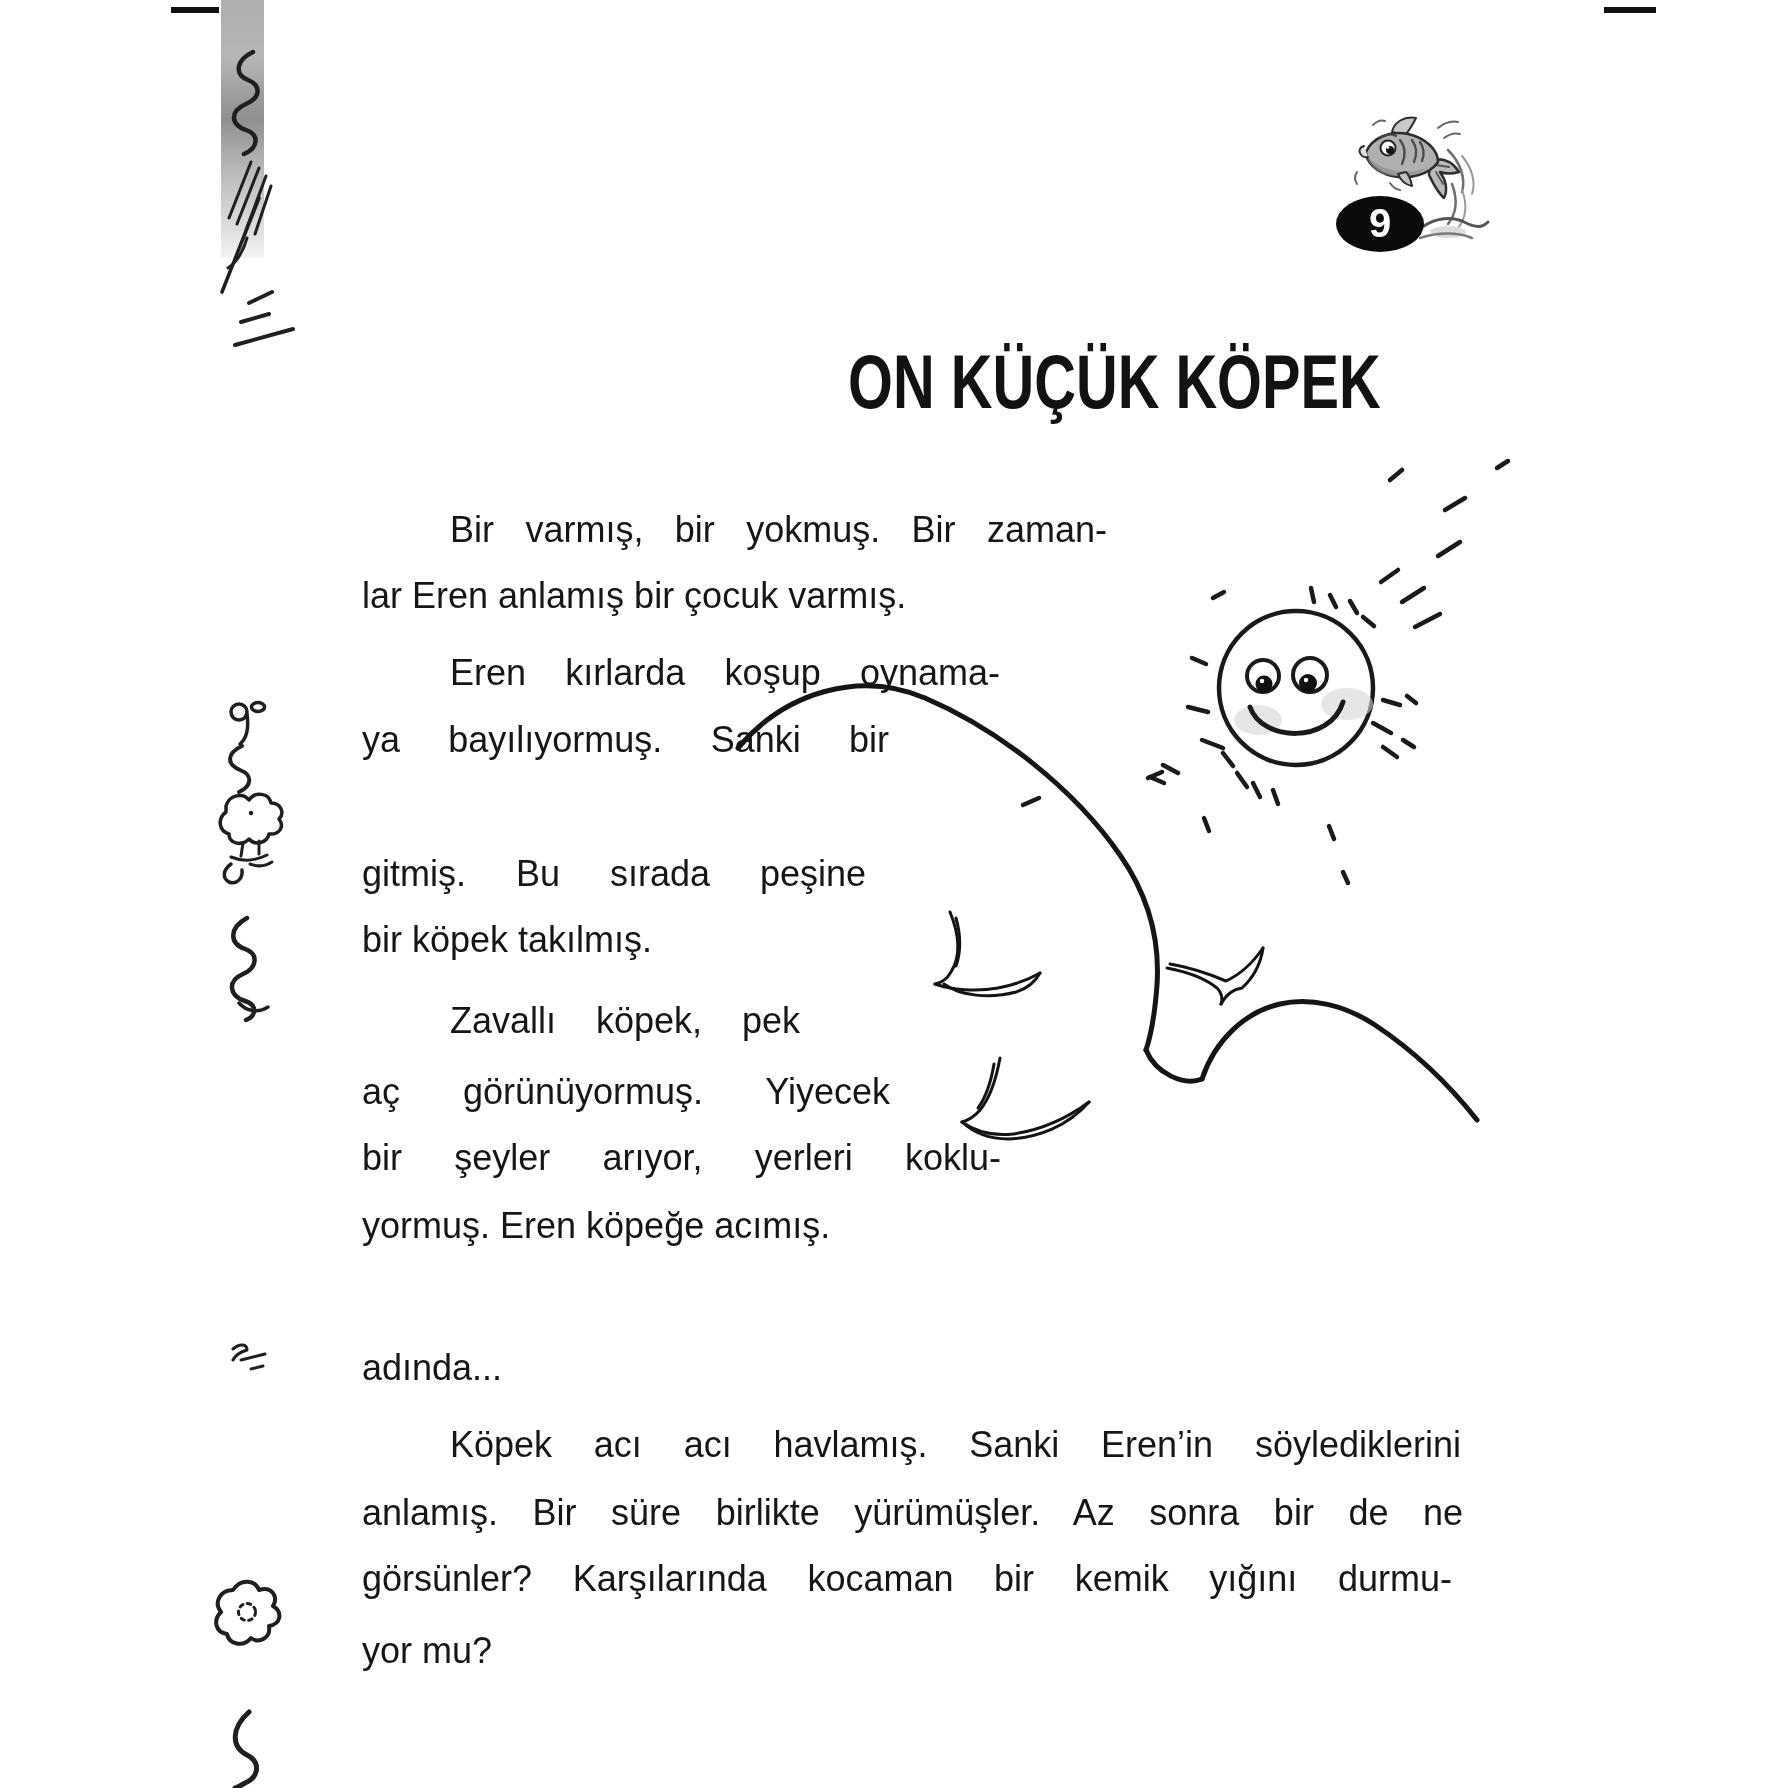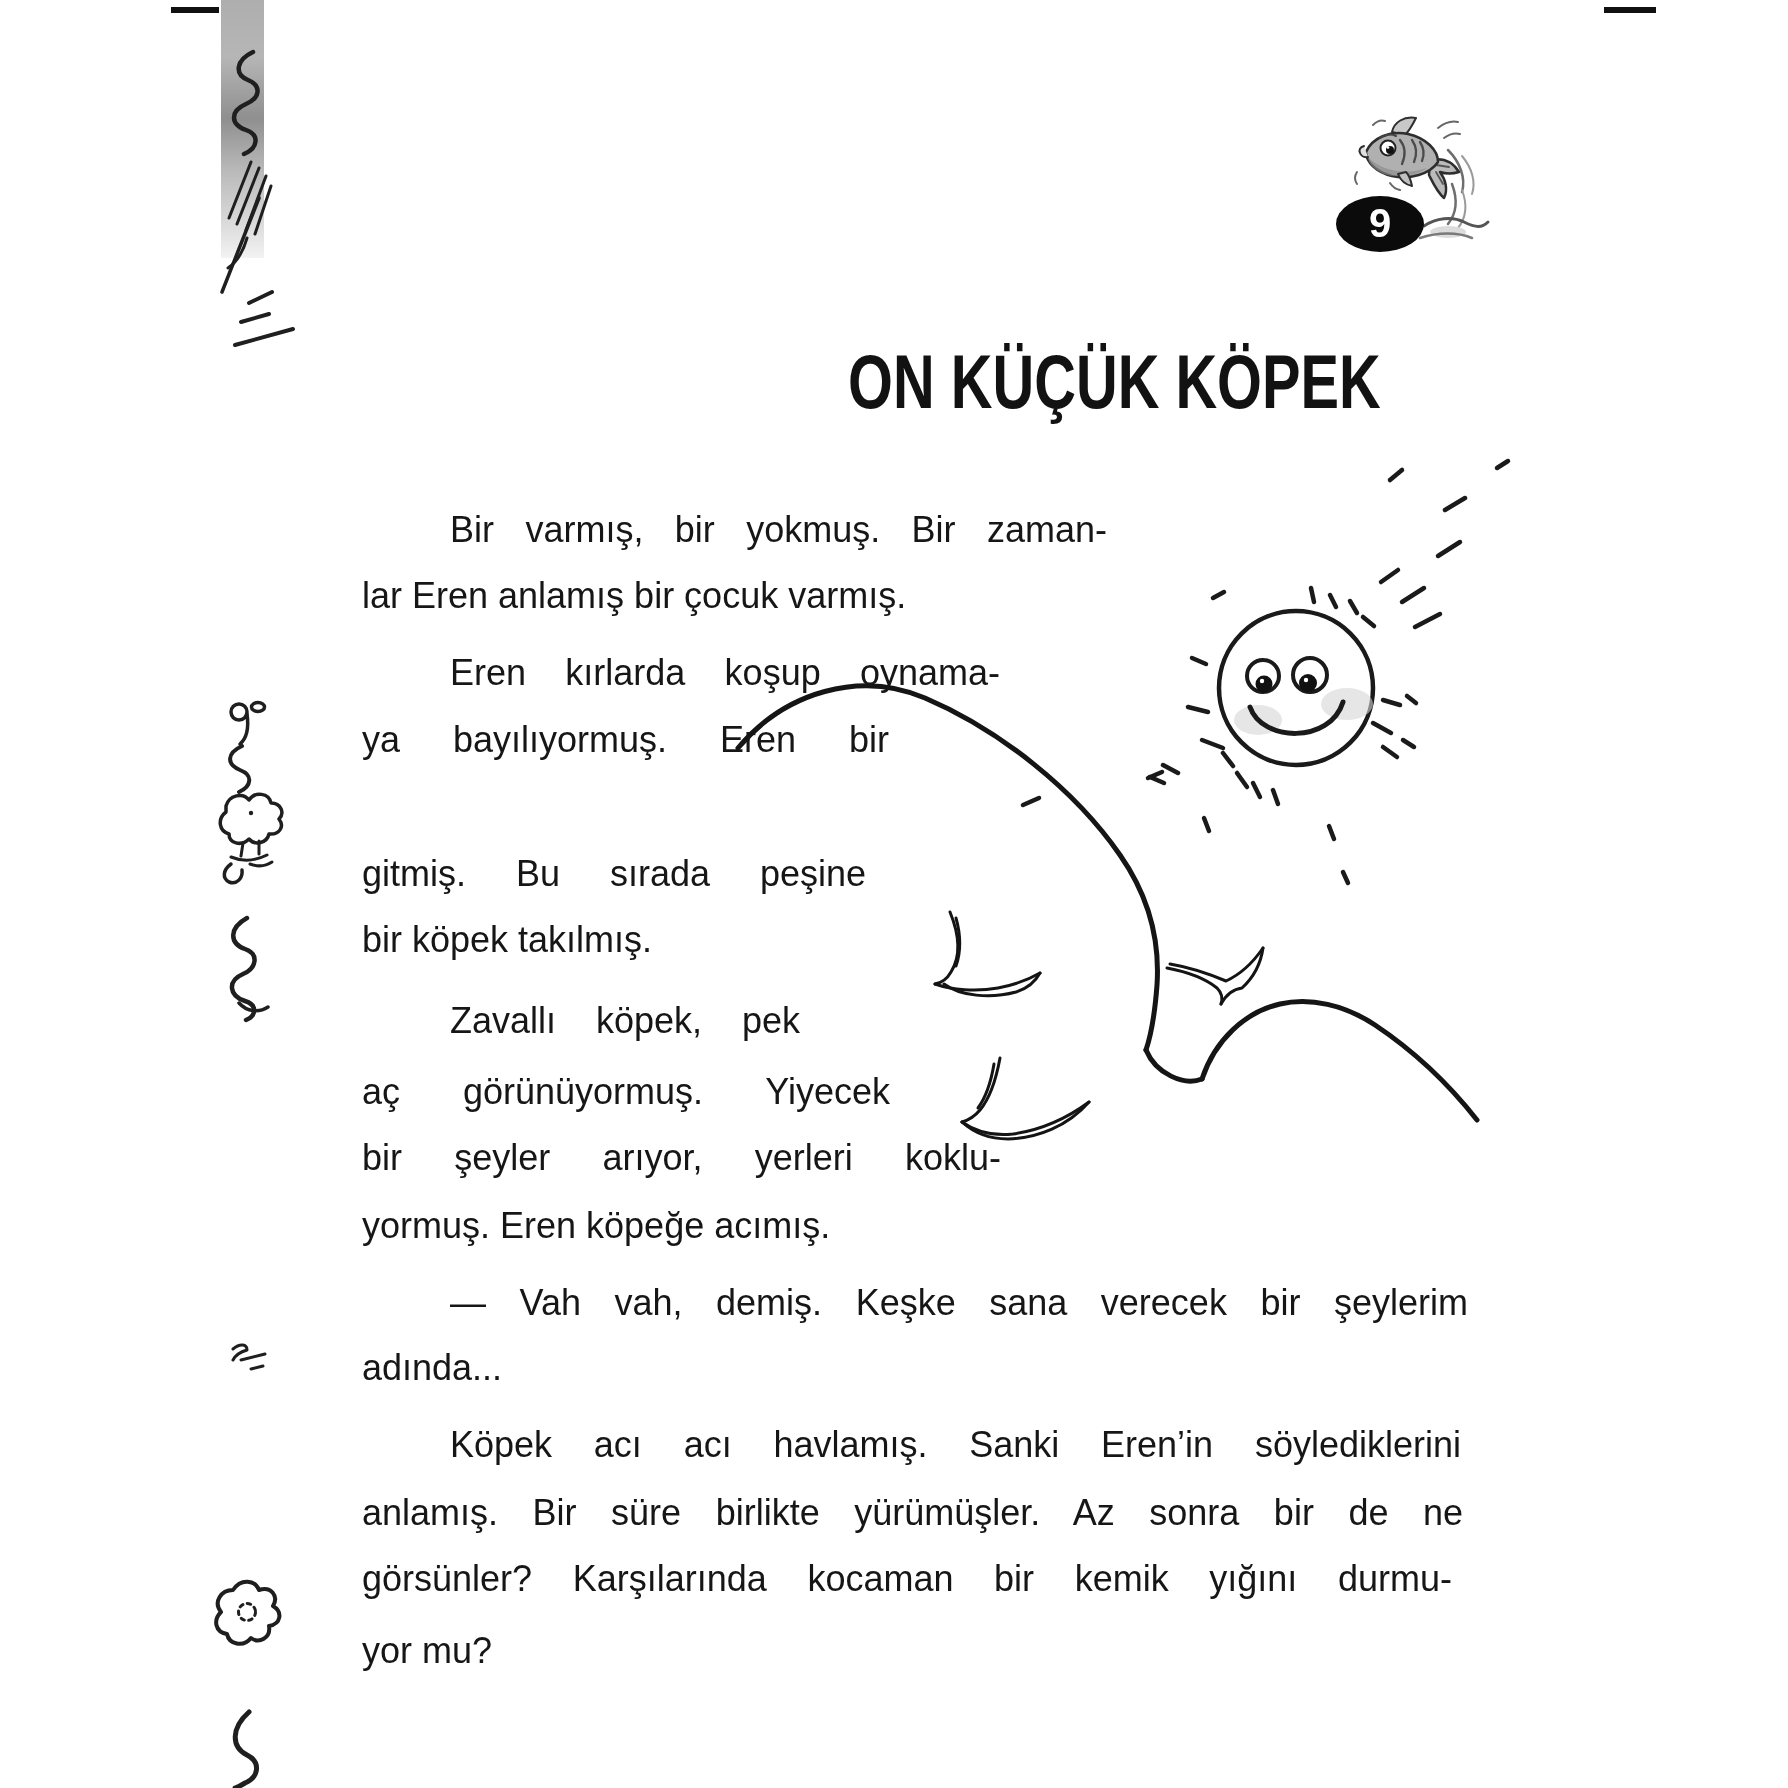--- a/index.html
+++ b/index.html
@@ -192,27 +192,26 @@
     <span>9</span>
   </div>
 
   <div class="title-wrap">
     <span>ON KÜÇÜK KÖPEK</span>
   </div>
 
   <div class="line just" style="top:507px;left:450px;width:657px">Bir varmış, bir yokmuş. Bir zaman-</div>
   <div class="line" style="top:573px;left:362px">lar Eren anlamış bir çocuk varmış.</div>
   <div class="line just" style="top:650px;left:450px;width:550px">Eren kırlarda koşup oynama-</div>
-  <div class="line just" style="top:717px;left:362px;width:527px">ya bayılıyormuş. Eren bir</div>
+  <div class="line just" style="top:717px;left:362px;width:527px">ya bayılıyormuş. Sanki bir</div>
   <div class="line just" style="top:851px;left:362px;width:504px">gitmiş. Bu sırada peşine</div>
   <div class="line" style="top:917px;left:362px">bir köpek takılmış.</div>
   <div class="line just" style="top:998px;left:450px;width:350px">Zavallı köpek, pek</div>
   <div class="line just" style="top:1069px;left:362px;width:528px">aç görünüyormuş. Yiyecek</div>
   <div class="line just" style="top:1135px;left:362px;width:639px">bir şeyler arıyor, yerleri koklu-</div>
   <div class="line" style="top:1203px;left:362px">yormuş. Eren köpeğe acımış.</div>
-  <div class="line just" style="top:1280px;left:450px;width:1018px">— Vah vah, demiş. Keşke sana verecek bir şeylerim</div>
   <div class="line" style="top:1345px;left:362px">adında...</div>
   <div class="line just" style="top:1422px;left:450px;width:1011px">Köpek acı acı havlamış. Sanki Eren’in söylediklerini</div>
   <div class="line just" style="top:1490px;left:362px;width:1101px">anlamış. Bir süre birlikte yürümüşler. Az sonra bir de ne</div>
   <div class="line just" style="top:1556px;left:362px;width:1090px">görsünler? Karşılarında kocaman bir kemik yığını durmu-</div>
   <div class="line" style="top:1628px;left:362px">yor mu?</div>
 
 </div>
 
 </body></html>

